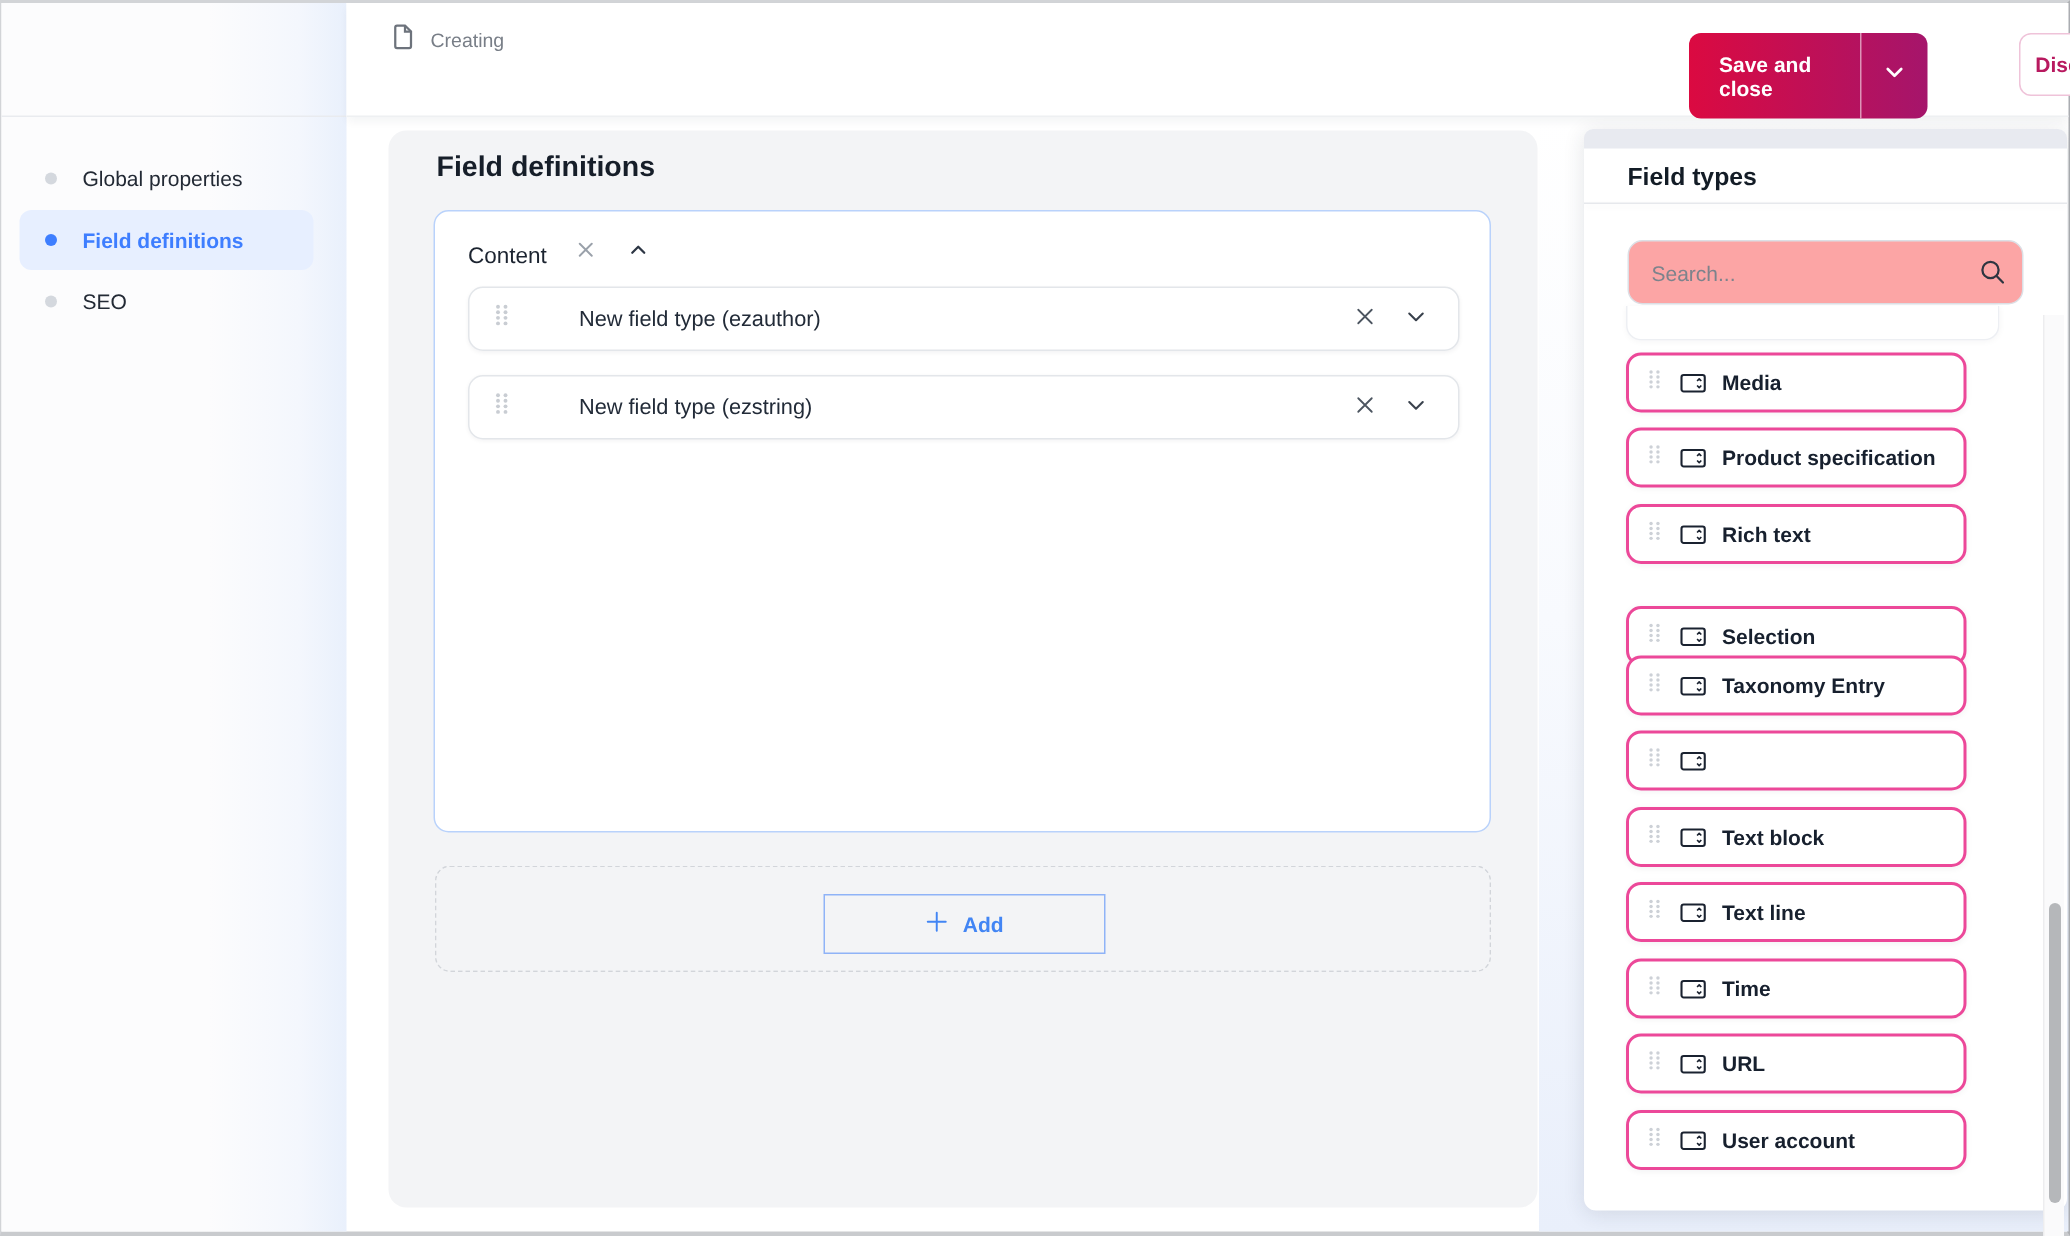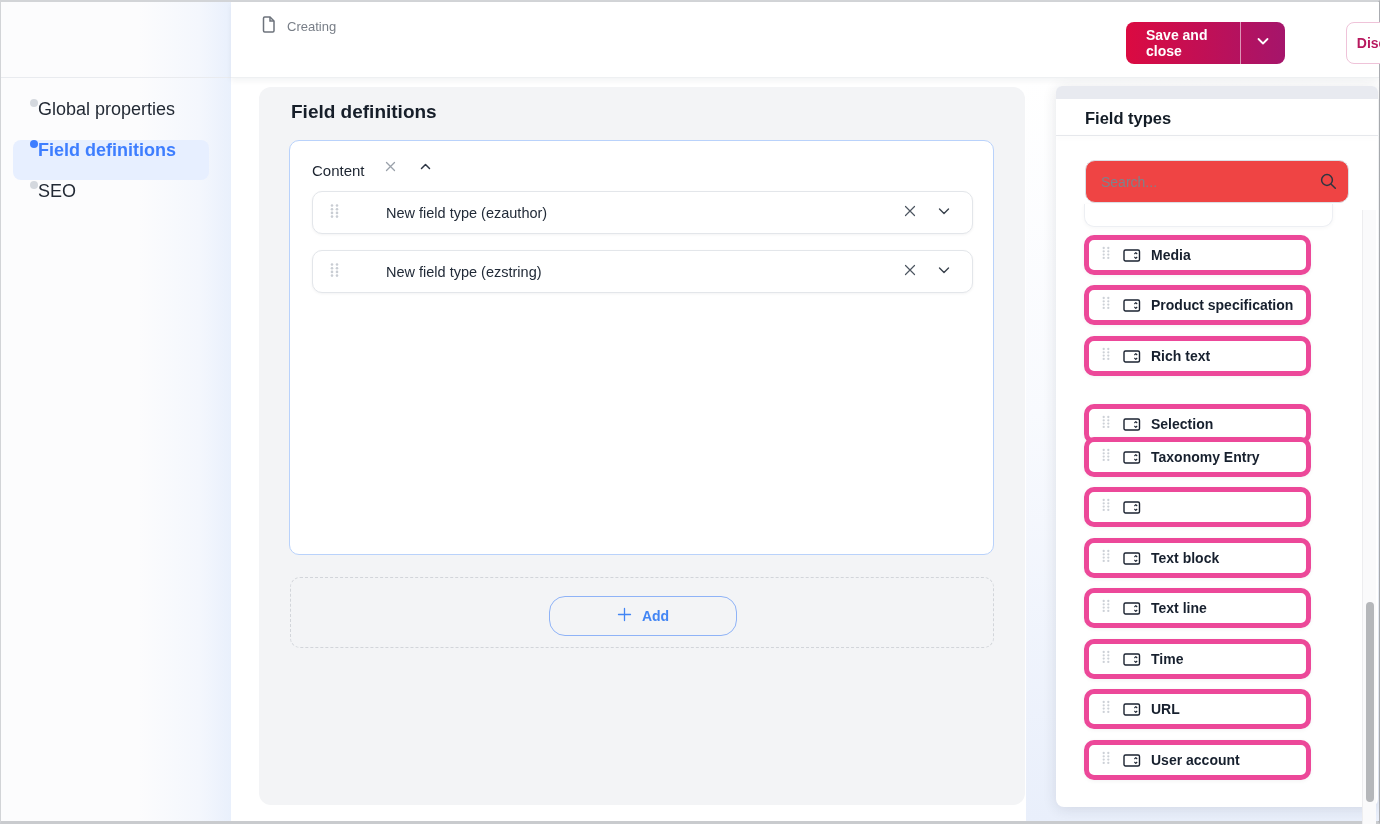--- a/index.html
+++ b/index.html
@@ -18,40 +18,40 @@
   .abs { position:absolute; }
 
   
   .sidebar {
     left:0; top:0; width:230px; height:819px;
     background:linear-gradient(90deg,#fcfcfd 60%, #f4f7fd 86%, #e9f0fc 100%);
   }
   .sidebar-divider { left:0; top:75px; width:230px; height:1px; background:#e9ebef; }
   .nav-item {
     position:absolute; left:12px; width:196px; height:40px;
-    display:flex; align-items:flex-start; padding-left:17px;
-    border-radius:8px; cursor:pointer; font-size:18px; color:#232a35;
+    display:flex; align-items:center; gap:17px; padding-left:17px;
+    border-radius:8px; cursor:pointer; font-size:14px; color:#232a35;
   }
   .nav-item .dot { width:8px; height:8px; border-radius:50%; background:#d4d8de; flex:0 0 auto; }
   .nav-item.active { background:#e7efff; color:#3e7eff; font-weight:bold; }
   .nav-item.active .dot { background:#3e7eff; }
 
   
   .topbar {
     left:230px; top:0; width:1148px; height:76px; background:#fff;
     border-bottom:1px solid #eef0f2;
     box-shadow:0 3px 6px rgba(25,35,55,0.05);
     z-index:5;
   }
   .kicker { position:absolute; left:56px; top:17px; font-size:13px; color:#787e87; }
   .doc-icon { position:absolute; left:28px; top:13px; }
   .page-title { position:absolute; left:28px; top:34px; font-size:23px; font-weight:800; color:#10161d; letter-spacing:0.2px; }
 
   .save-split {
-    position:absolute; left:895px; top:20px; width:159px; height:42px;
+    position:absolute; left:895px; top:20px; width:159px; height:57px;
     border-radius:8px; background:linear-gradient(90deg,#db0a41 0%, #a5156b 100%);
     display:flex; align-items:stretch; color:#fff; cursor:pointer;
     overflow:hidden;
     padding-left:20px;
   }
   .save-main { flex:1; display:flex; align-items:center; justify-content:center; font-size:14px; font-weight:bold; }
   .save-sep { width:1px; background:rgba(255,255,255,0.55); margin:0; }
   .save-arrow { width:44px; display:flex; align-items:center; justify-content:center; }
   .discard-btn {
     position:absolute; left:1068px; top:20px; width:73px; height:42px;
@@ -90,48 +90,48 @@
   .field-row .drag { margin-left:16px; }
   .field-row .flabel { margin-left:16px; font-size:14.5px; color:#222b38; flex:1; }
   .field-row .row-actions { display:flex; align-items:center; gap:14px; margin-right:18px; }
 
   .add-zone {
     position:absolute; left:31px; top:490px; width:704px; height:71px;
     border:1px dashed #d2d5da; border-radius:10px;
   }
   .add-btn {
     position:absolute; left:258px; top:18px; width:188px; height:40px;
-    border:1px solid #8fb3f7; border-radius:16px; background:transparent;
+    border:1px solid #8fb3f7; border-radius:0; background:transparent;
     color:#4285f4; font-size:14px; font-weight:bold; cursor:pointer;
     display:flex; align-items:center; justify-content:center; gap:10px;
     font-family:"Liberation Sans","DejaVu Sans",sans-serif;
   }
 
   
   .ft-panel {
     left:1055px; top:84px; width:322px; height:721px;
     background:#fff; border-radius:6px 6px 8px 8px;
     box-shadow:0 2px 14px rgba(30,40,60,0.12);
   }
   .ft-topstrip { position:absolute; left:0; top:0; width:322px; height:13px; background:#e8eaf0; border-radius:6px 6px 0 0; }
   .ft-title { position:absolute; left:29px; top:23px; font-size:16.5px; font-weight:800; color:#131c26; }
   .ft-header-line { position:absolute; left:0; top:49px; width:322px; height:1px; background:#e6e8ec; box-shadow:0 2px 4px rgba(20,30,50,0.06); }
 
   .ft-search {
     position:absolute; left:29px; top:74px; width:264px; height:43px;
-    border:1px solid #dcdfe5; border-radius:10px; background:#ef4444;
+    border:1px solid #dcdfe5; border-radius:10px; background:#fca5a5;
     font-size:14px; color:#222; padding:0 38px 0 15px;
     font-family:"Liberation Sans","DejaVu Sans",sans-serif; outline:none;
   }
   .ft-search::placeholder { color:#7d838c; }
   .ft-search-icon { position:absolute; left:263px; top:86px; pointer-events:none; }
 
   .fte-item {
     position:absolute; left:28px; width:227px; height:40px;
-    background:#fff; border:5px solid #ec4899; border-radius:10px;
+    background:#fff; border:2px solid #ec4899; border-radius:10px;
     box-shadow:0 1px 4px rgba(16,24,40,0.05);
     display:flex; align-items:center; cursor:grab;text-align:center;
   }
   .fte-item .drag { margin-left:12px; }
   .fte-item .ft-ic { margin-left:12px; display:flex; }
   .fte-item .ft-label { margin-left:10px; font-size:14px; font-weight:bold; color:#17202e; }
   .fte-partial {
     position:absolute; left:28px; top:118px; width:249px; height:23px;
     background:#fff; border:1px solid #edeff3; border-top:none;
     border-radius:0 0 10px 10px; box-shadow:0 1px 4px rgba(16,24,40,0.04);

